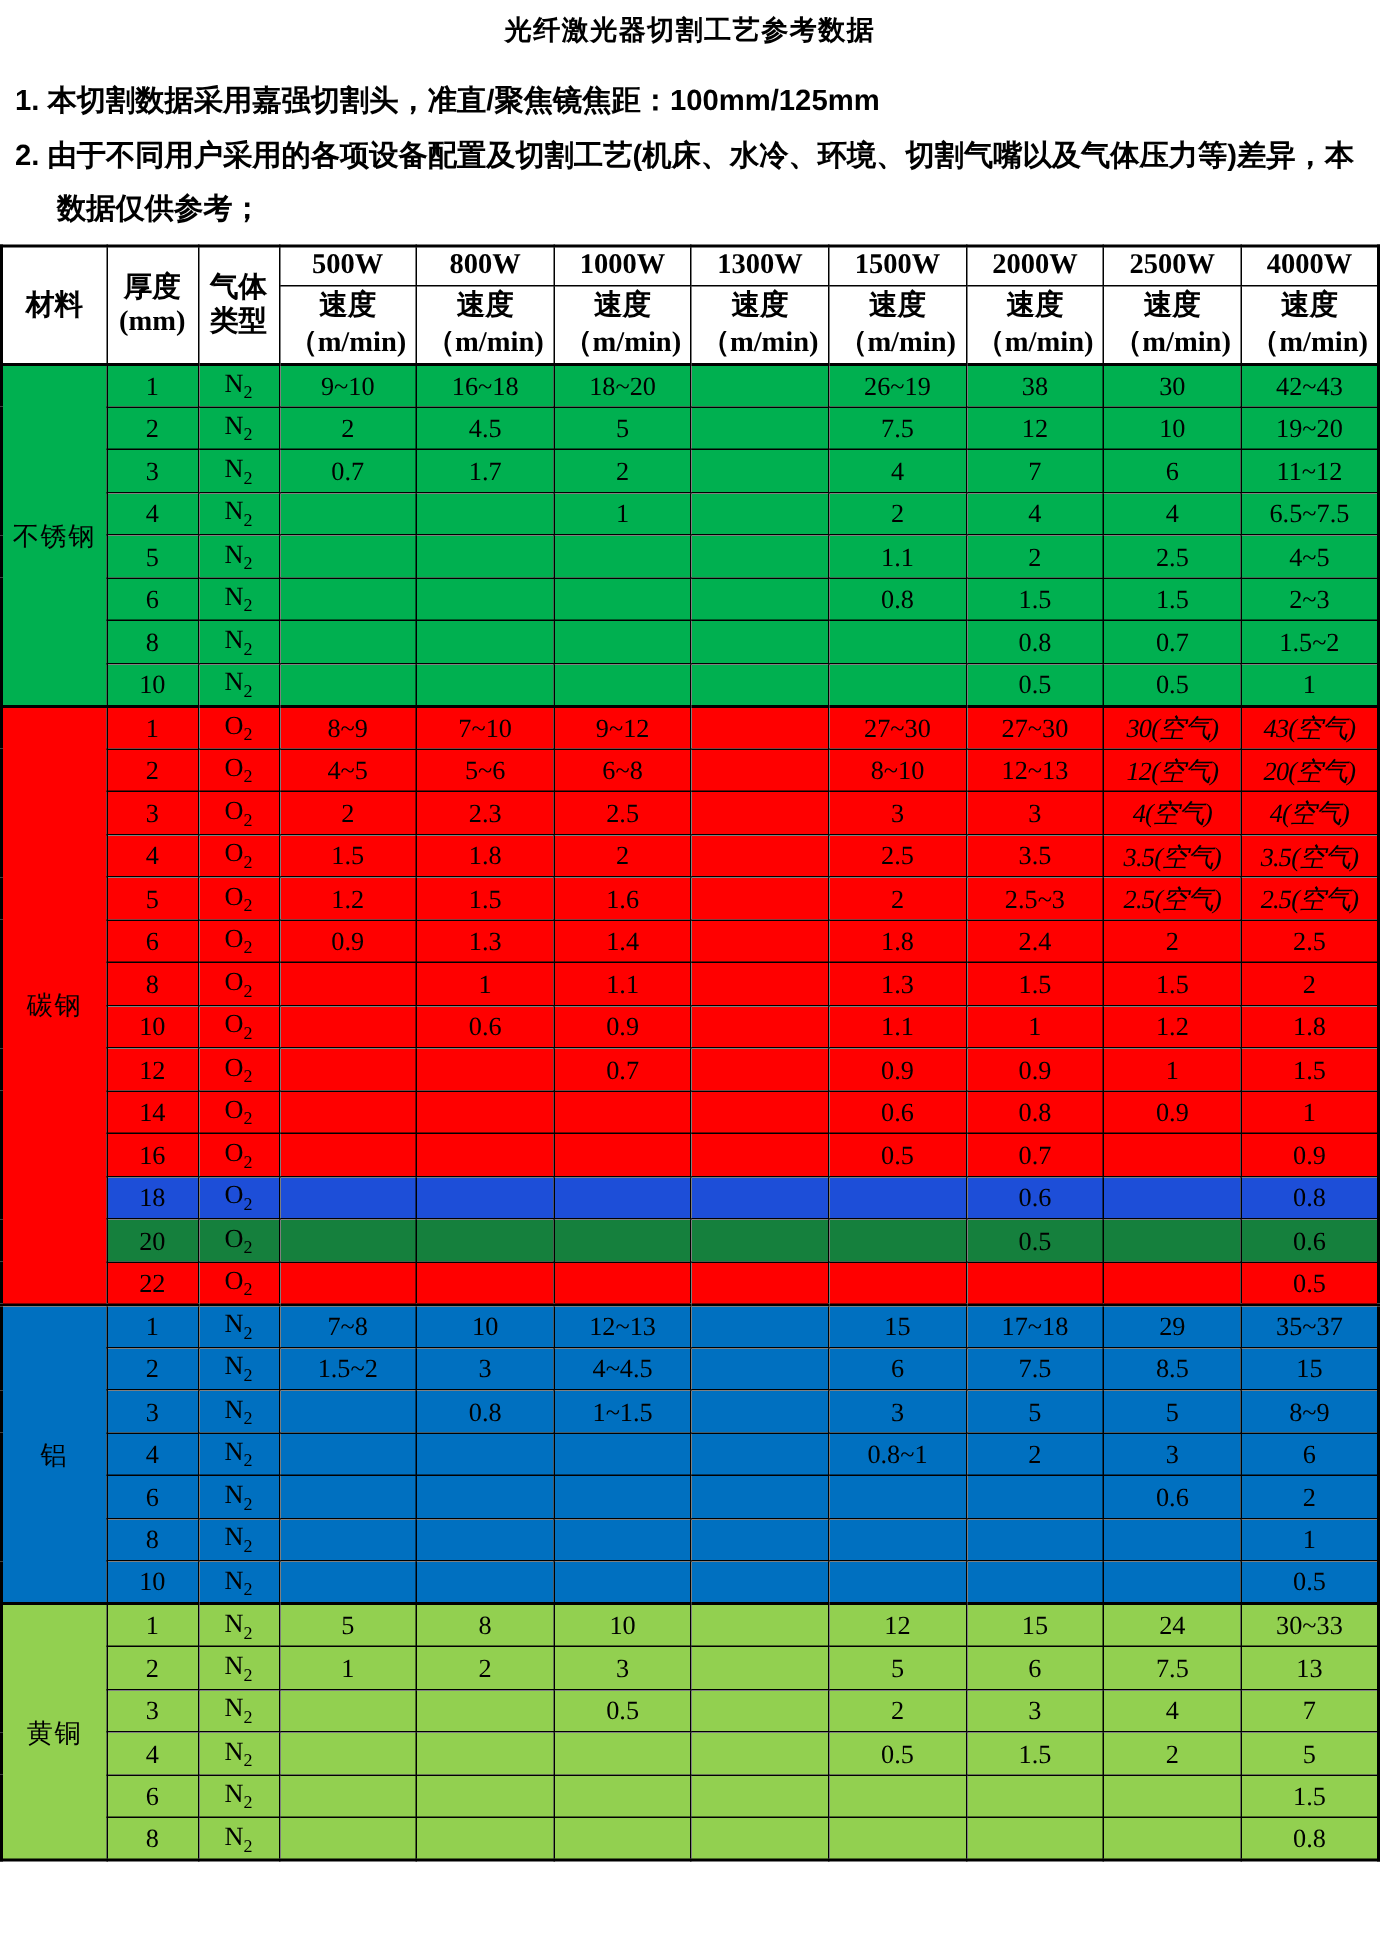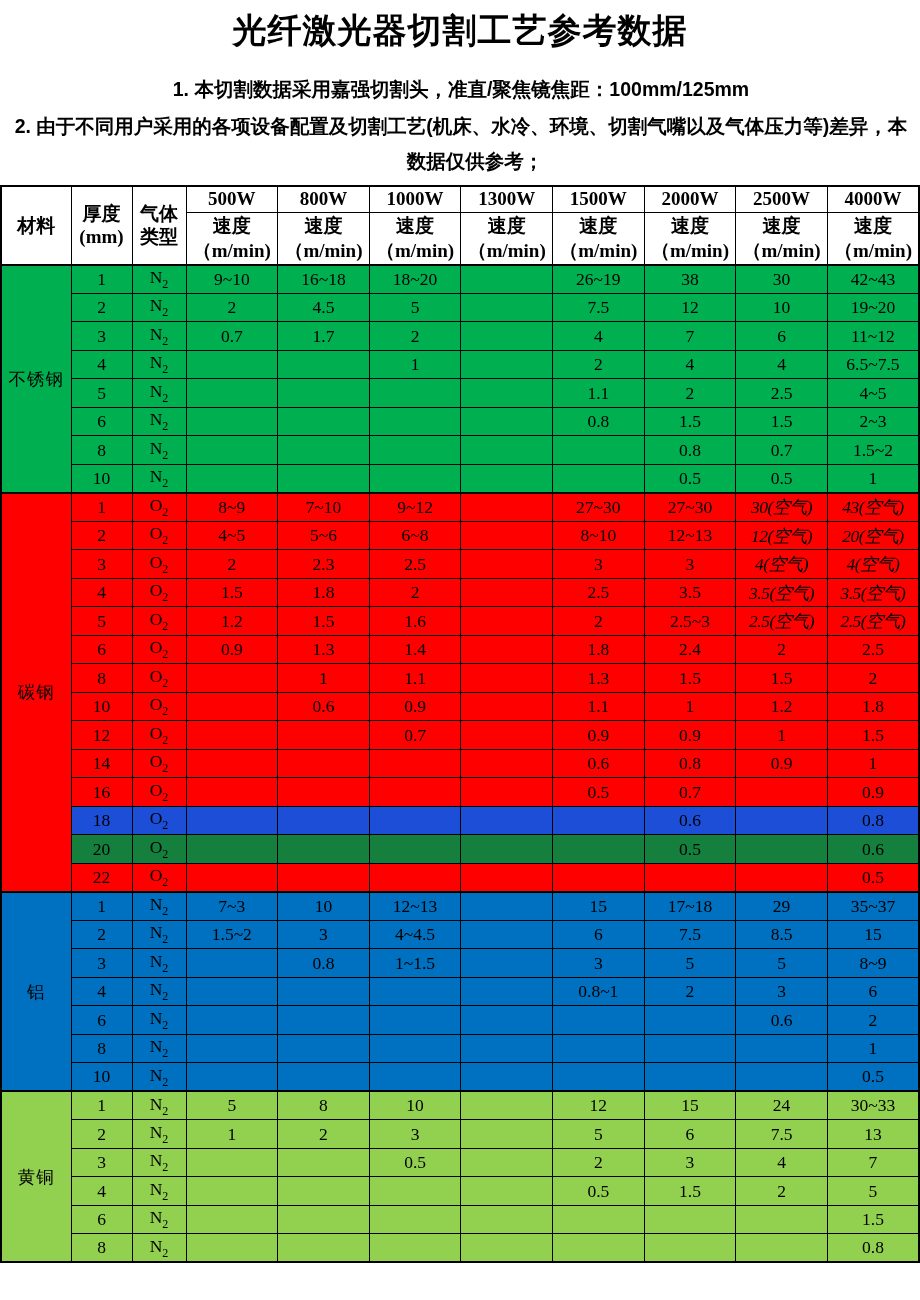--- a/index.html
+++ b/index.html
@@ -10,37 +10,36 @@
     overflow: hidden;
     font-family: "Liberation Serif", "DejaVu Serif", serif;
     color: #000;
   }
   .page { width: 920px; height: 1300px; position: relative; }
 
   .title {
     text-align: center;
     font-family: "Liberation Sans", "DejaVu Sans", sans-serif;
     font-weight: bold;
-    font-size: 34px;
+    font-size: 18px;
     padding-top: 8px;
     letter-spacing: 1px;
   }
 
   .notes {
     margin: 18px 8px 6px 10px;
     font-family: "Liberation Sans", "DejaVu Sans", sans-serif;
     font-weight: bold;
     font-size: 19.5px;
   }
   .note {
     line-height: 35px;
     padding-left: 28px;
     text-indent: -28px;
     margin-bottom: 2px;
-    text-align: center;
   }
 
   table.data-table {
     width: 920px;
     border-collapse: collapse;
     table-layout: fixed;
     margin-top: 4px;
     border: 2px solid #000;
   }
   .data-table th, .data-table td {
@@ -393,21 +392,21 @@
           <td></td>
           <td></td>
           <td></td>
           <td></td>
           <td>0.5</td>
         </tr>
         <tr class="sec-start" style="background: rgb(0, 112, 192);">
           <td class="material-cell" rowspan="7">铝</td>
           <td>1</td>
           <td class="gas-cell"><span>N</span><sub>2</sub></td>
-          <td>7~3</td>
+          <td>7~8</td>
           <td>10</td>
           <td>12~13</td>
           <td></td>
           <td>15</td>
           <td>17~18</td>
           <td>29</td>
           <td>35~37</td>
         </tr>
         <tr style="background: rgb(0, 112, 192);">
           <td>2</td>

